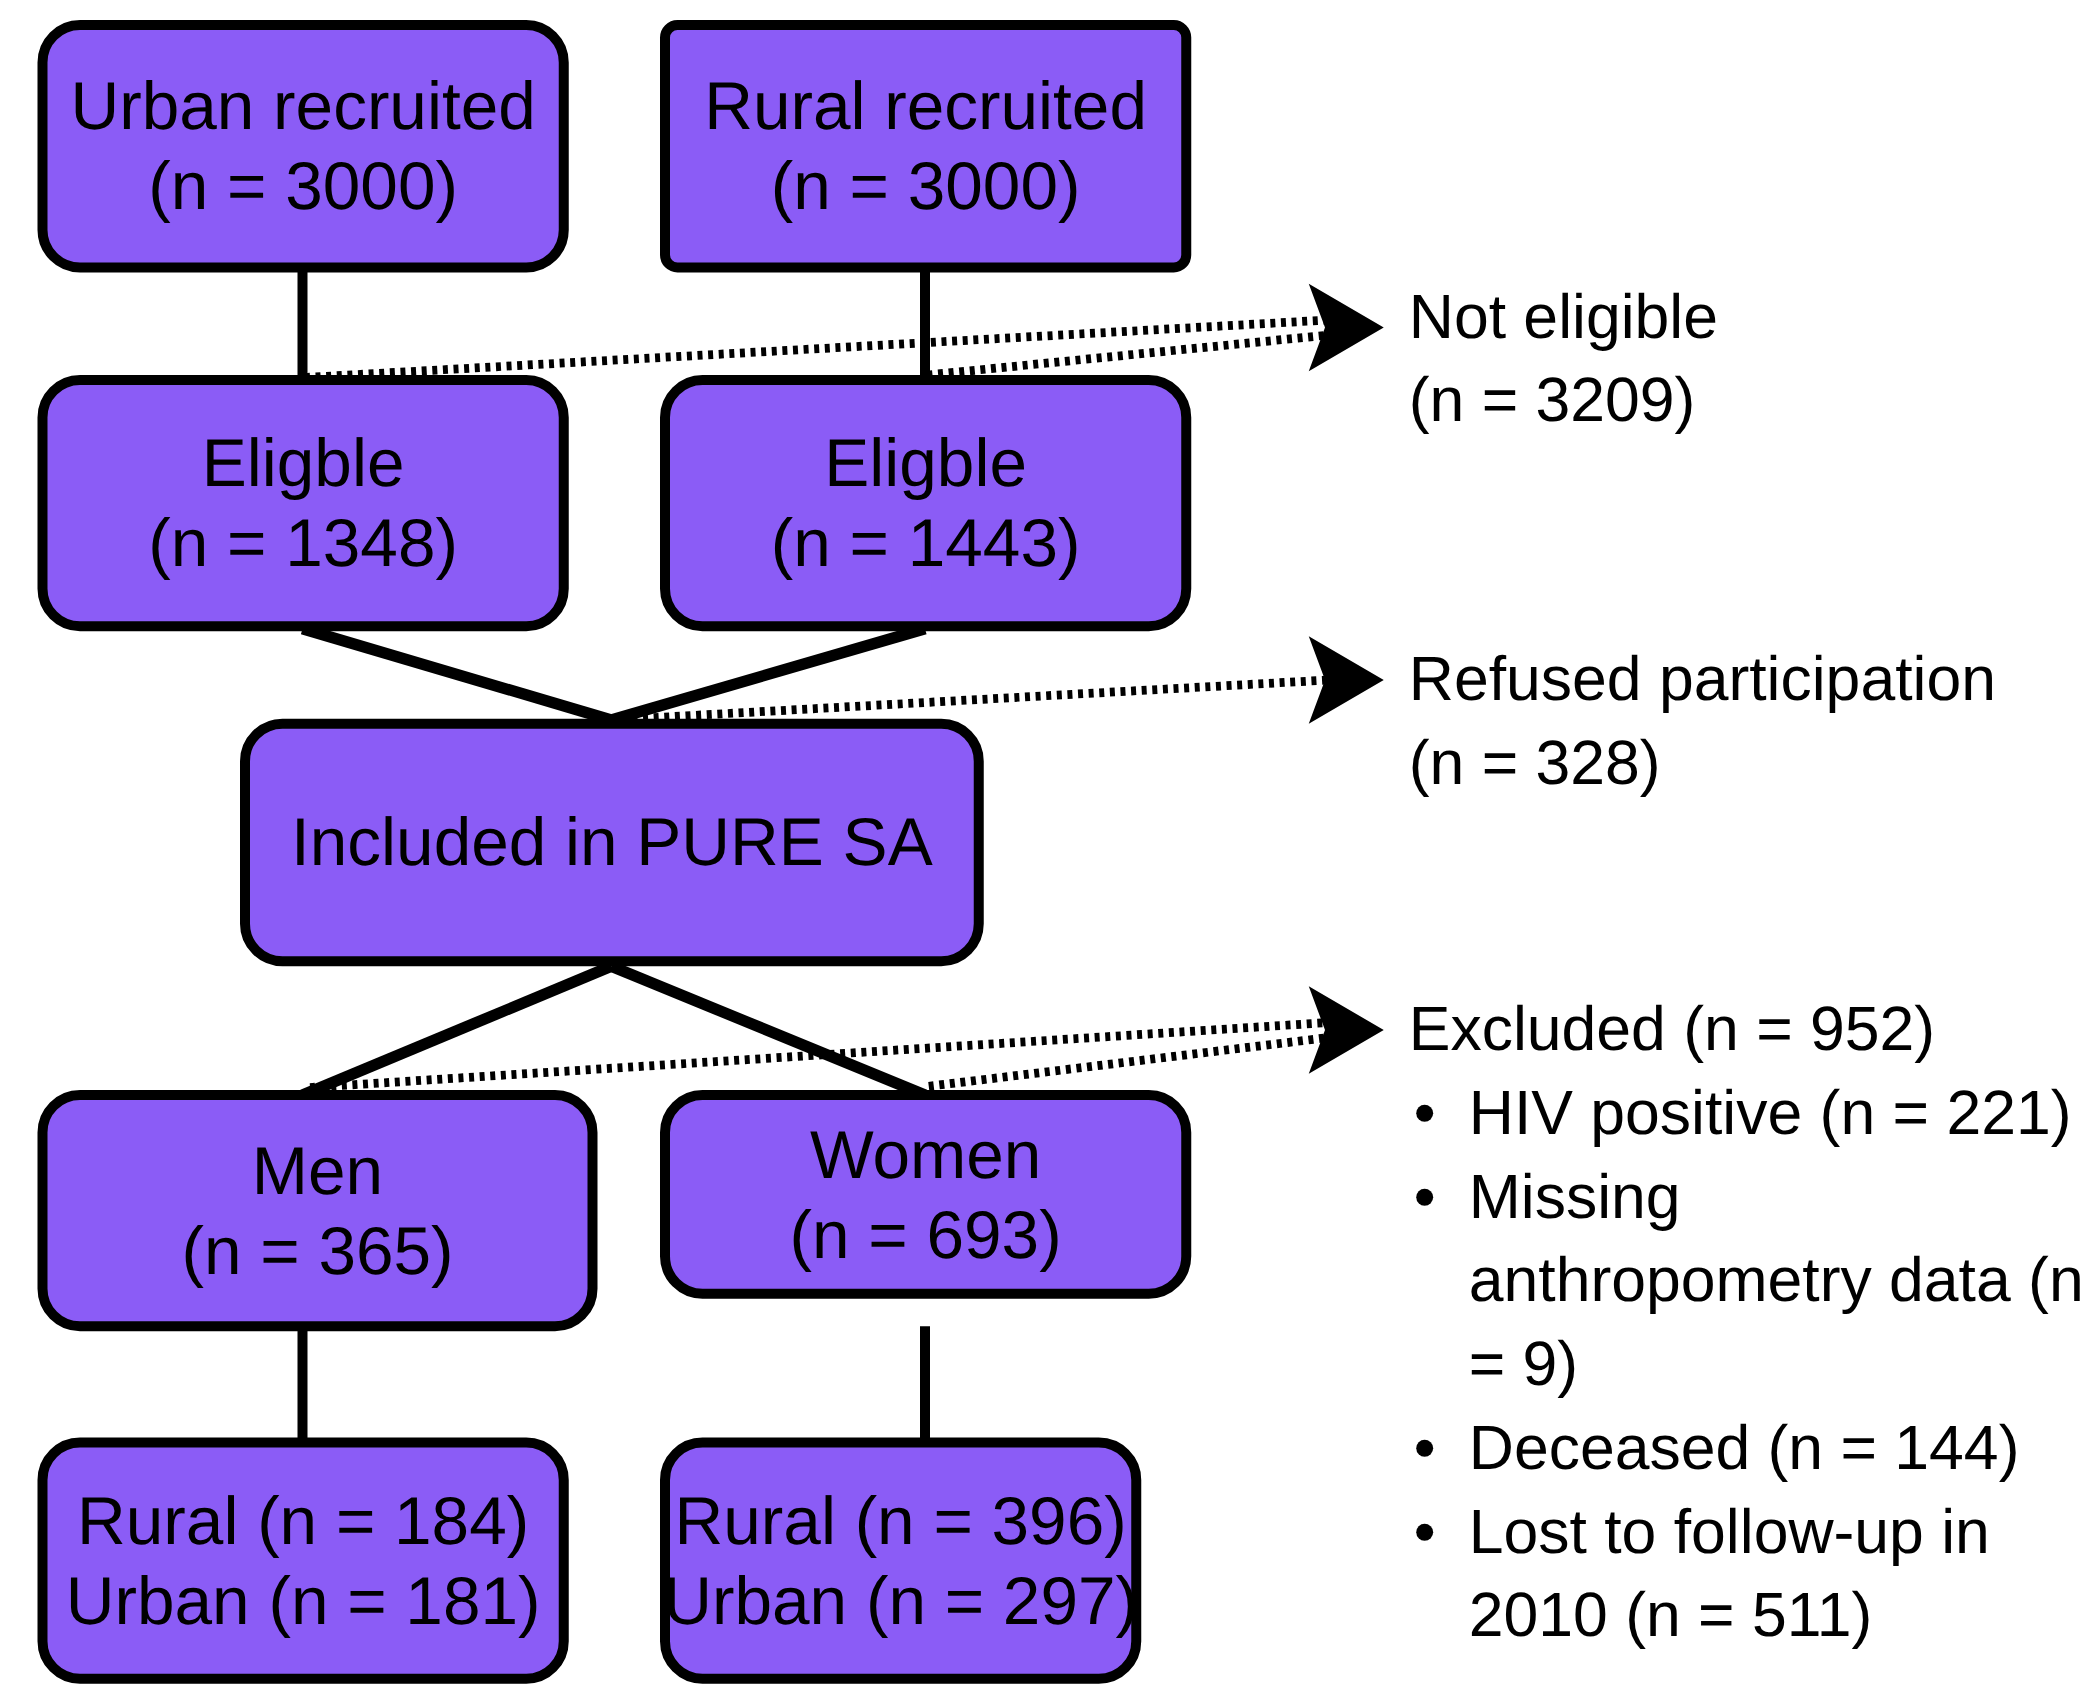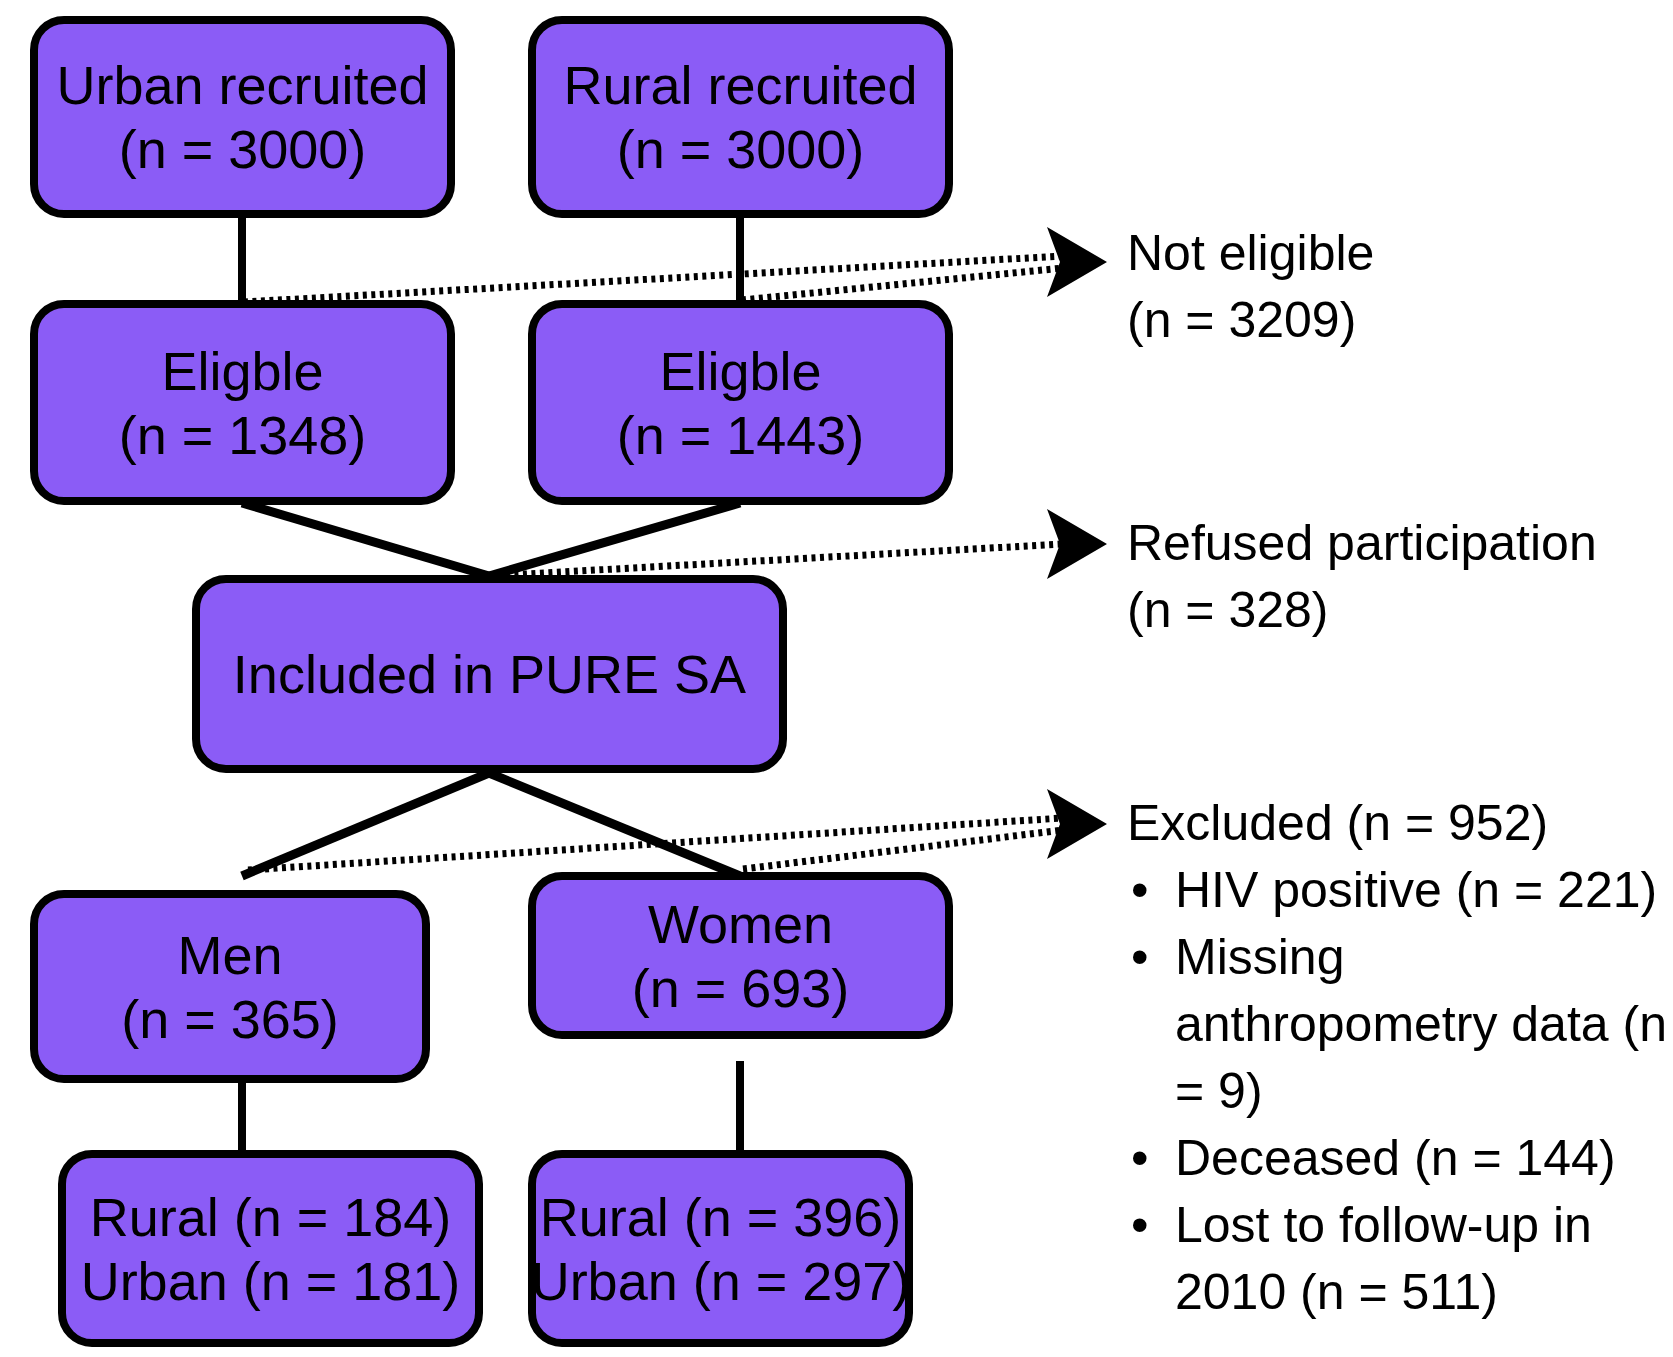--- a/index.html
+++ b/index.html
@@ -52,50 +52,50 @@
     <path class="head" d="M1107 262 L1047 227 L1060 262 L1047 297 Z"></path>
     <path class="head" d="M1107 544 L1047 509 L1060 544 L1047 579 Z"></path>
     <path class="head" d="M1107 824 L1047 789 L1060 824 L1047 859 Z"></path>
   </svg>
 
   <div class="node" style="left:30px;top:16px;width:425px;height:202px;">
     <div class="bl">Urban recruited</div>
     <div class="bl">(n = 3000)</div>
   </div>
 
-  <div class="node" style="left:528px;top:16px;width:425px;height:202px;">
+  <div class="node" style="left:528px;top:16px;width:425px;height:202px;border-radius:14px;">
     <div class="bl">Rural recruited</div>
     <div class="bl">(n = 3000)</div>
   </div>
 
   <div class="node" style="left:30px;top:300px;width:425px;height:205px;">
     <div class="bl">Eligble</div>
     <div class="bl">(n = 1348)</div>
   </div>
 
   <div class="node" style="left:528px;top:300px;width:425px;height:205px;">
     <div class="bl">Eligble</div>
     <div class="bl">(n = 1443)</div>
   </div>
 
   <div class="node" style="left:192px;top:575px;width:595px;height:198px;">
     <div class="bl">Included in PURE SA</div>
   </div>
 
-  <div class="node" style="left:30px;top:872px;width:400px;height:193px;margin-top:18px;">
+  <div class="node" style="left:30px;top:872px;width:448px;height:193px;">
     <div class="bl">Men</div>
     <div class="bl">(n = 365)</div>
   </div>
 
   <div class="node" style="left:528px;top:872px;width:425px;height:167px;">
     <div class="bl">Women</div>
     <div class="bl">(n = 693)</div>
   </div>
 
-  <div class="node" style="left:30px;top:1150px;width:425px;height:197px;margin-left:28px;">
+  <div class="node" style="left:30px;top:1150px;width:425px;height:197px;">
     <div class="bl">Rural (n = 184)</div>
     <div class="bl">Urban (n = 181)</div>
   </div>
 
   <div class="node" style="left:528px;top:1150px;width:385px;height:197px;">
     <div class="bl">Rural (n = 396)</div>
     <div class="bl">Urban (n = 297)</div>
   </div>
 
   <div class="callout" style="left:1127px;top:220px;">

